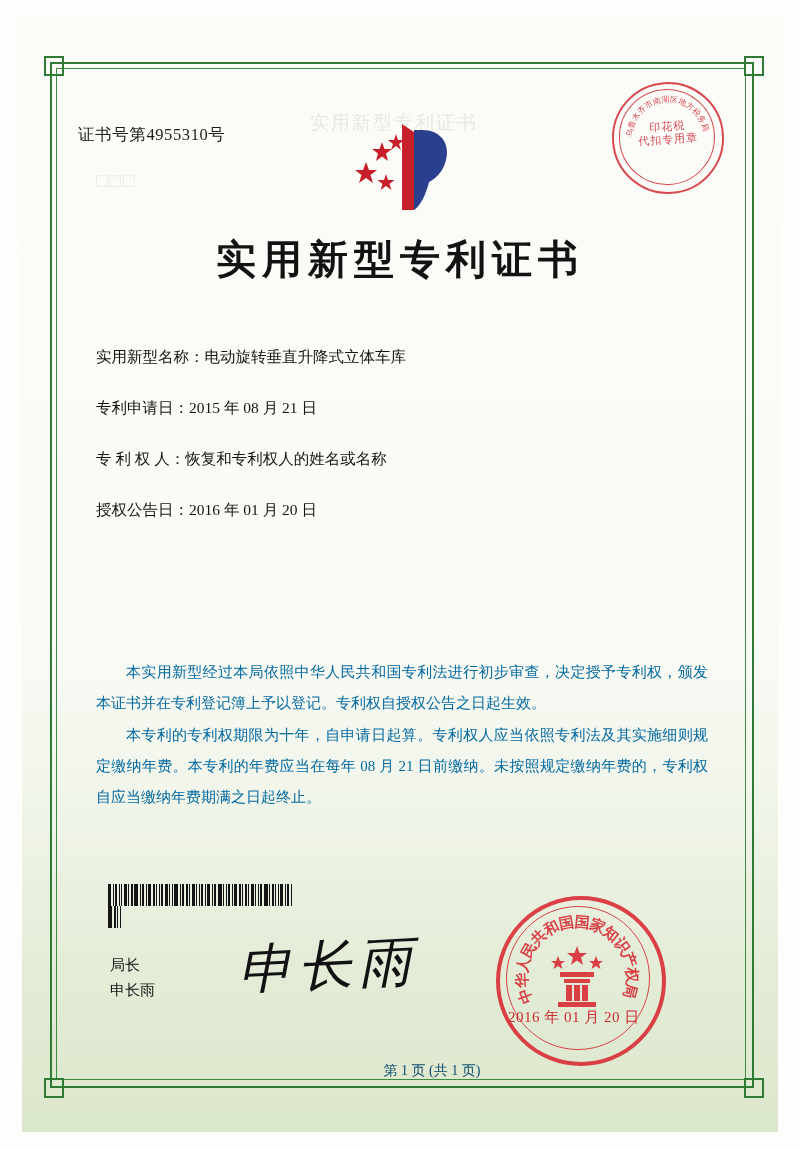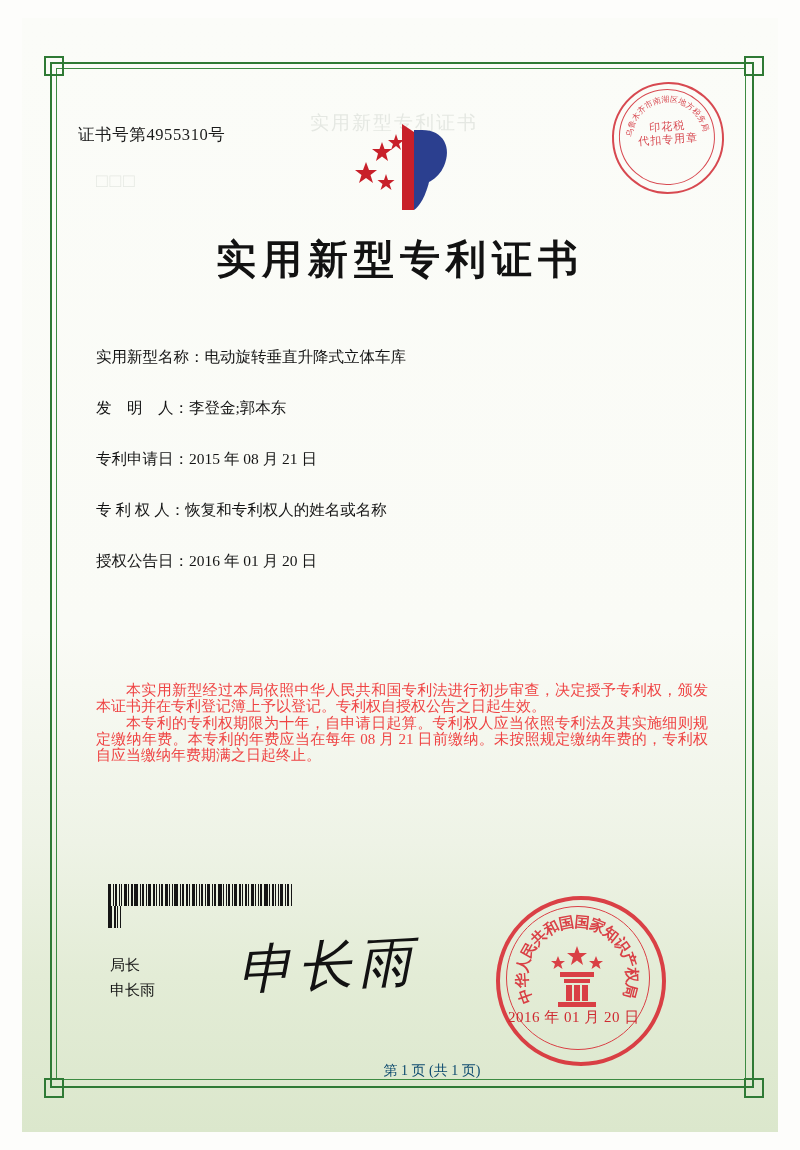--- a/index.html
+++ b/index.html
@@ -150,25 +150,25 @@
     display: inline-block;
   }
   .field-value {
     display: inline-block;
   }
 
   
   .body-text {
     position: absolute;
     left: 96px;
-    top: 682px;
+    top: 657px;
     width: 612px;
     font-size: 15px;
-    line-height: 16px;
-    color: #ef4444;
+    line-height: 31px;
+    color: #0369a1;
     text-align: justify;
   }
   .body-text p {
     margin: 0 0 1px 0;
     text-indent: 2em;
   }
 
   
   .barcode {
     position: absolute;
@@ -343,21 +343,20 @@
     <div class="mid-lines">
       <div>印花税</div>
       <div>代扣专用章</div>
     </div>
   </div>
 
   <div class="title">实用新型专利证书</div>
 
   <div class="fields" id="fields">
       <div class="field-row"><span class="field-label">实用新型名称：</span><span class="field-value">电动旋转垂直升降式立体车库</span></div>
-      <div class="field-row"><span class="field-label">发　明　人：</span><span class="field-value">李登金;郭本东</span></div>
       <div class="field-row"><span class="field-label">专利申请日：</span><span class="field-value">2015 年 08 月 21 日</span></div>
       <div class="field-row"><span class="field-label">专 利 权 人：</span><span class="field-value">恢复和专利权人的姓名或名称</span></div>
       <div class="field-row"><span class="field-label">授权公告日：</span><span class="field-value">2016 年 01 月 20 日</span></div>
     </div>
 
   <div class="body-text" id="bodyText">
       <p>本实用新型经过本局依照中华人民共和国专利法进行初步审查，决定授予专利权，颁发本证书并在专利登记簿上予以登记。专利权自授权公告之日起生效。</p>
       <p>本专利的专利权期限为十年，自申请日起算。专利权人应当依照专利法及其实施细则规定缴纳年费。本专利的年费应当在每年 08 月 21 日前缴纳。未按照规定缴纳年费的，专利权自应当缴纳年费期满之日起终止。</p>
     </div>
 

